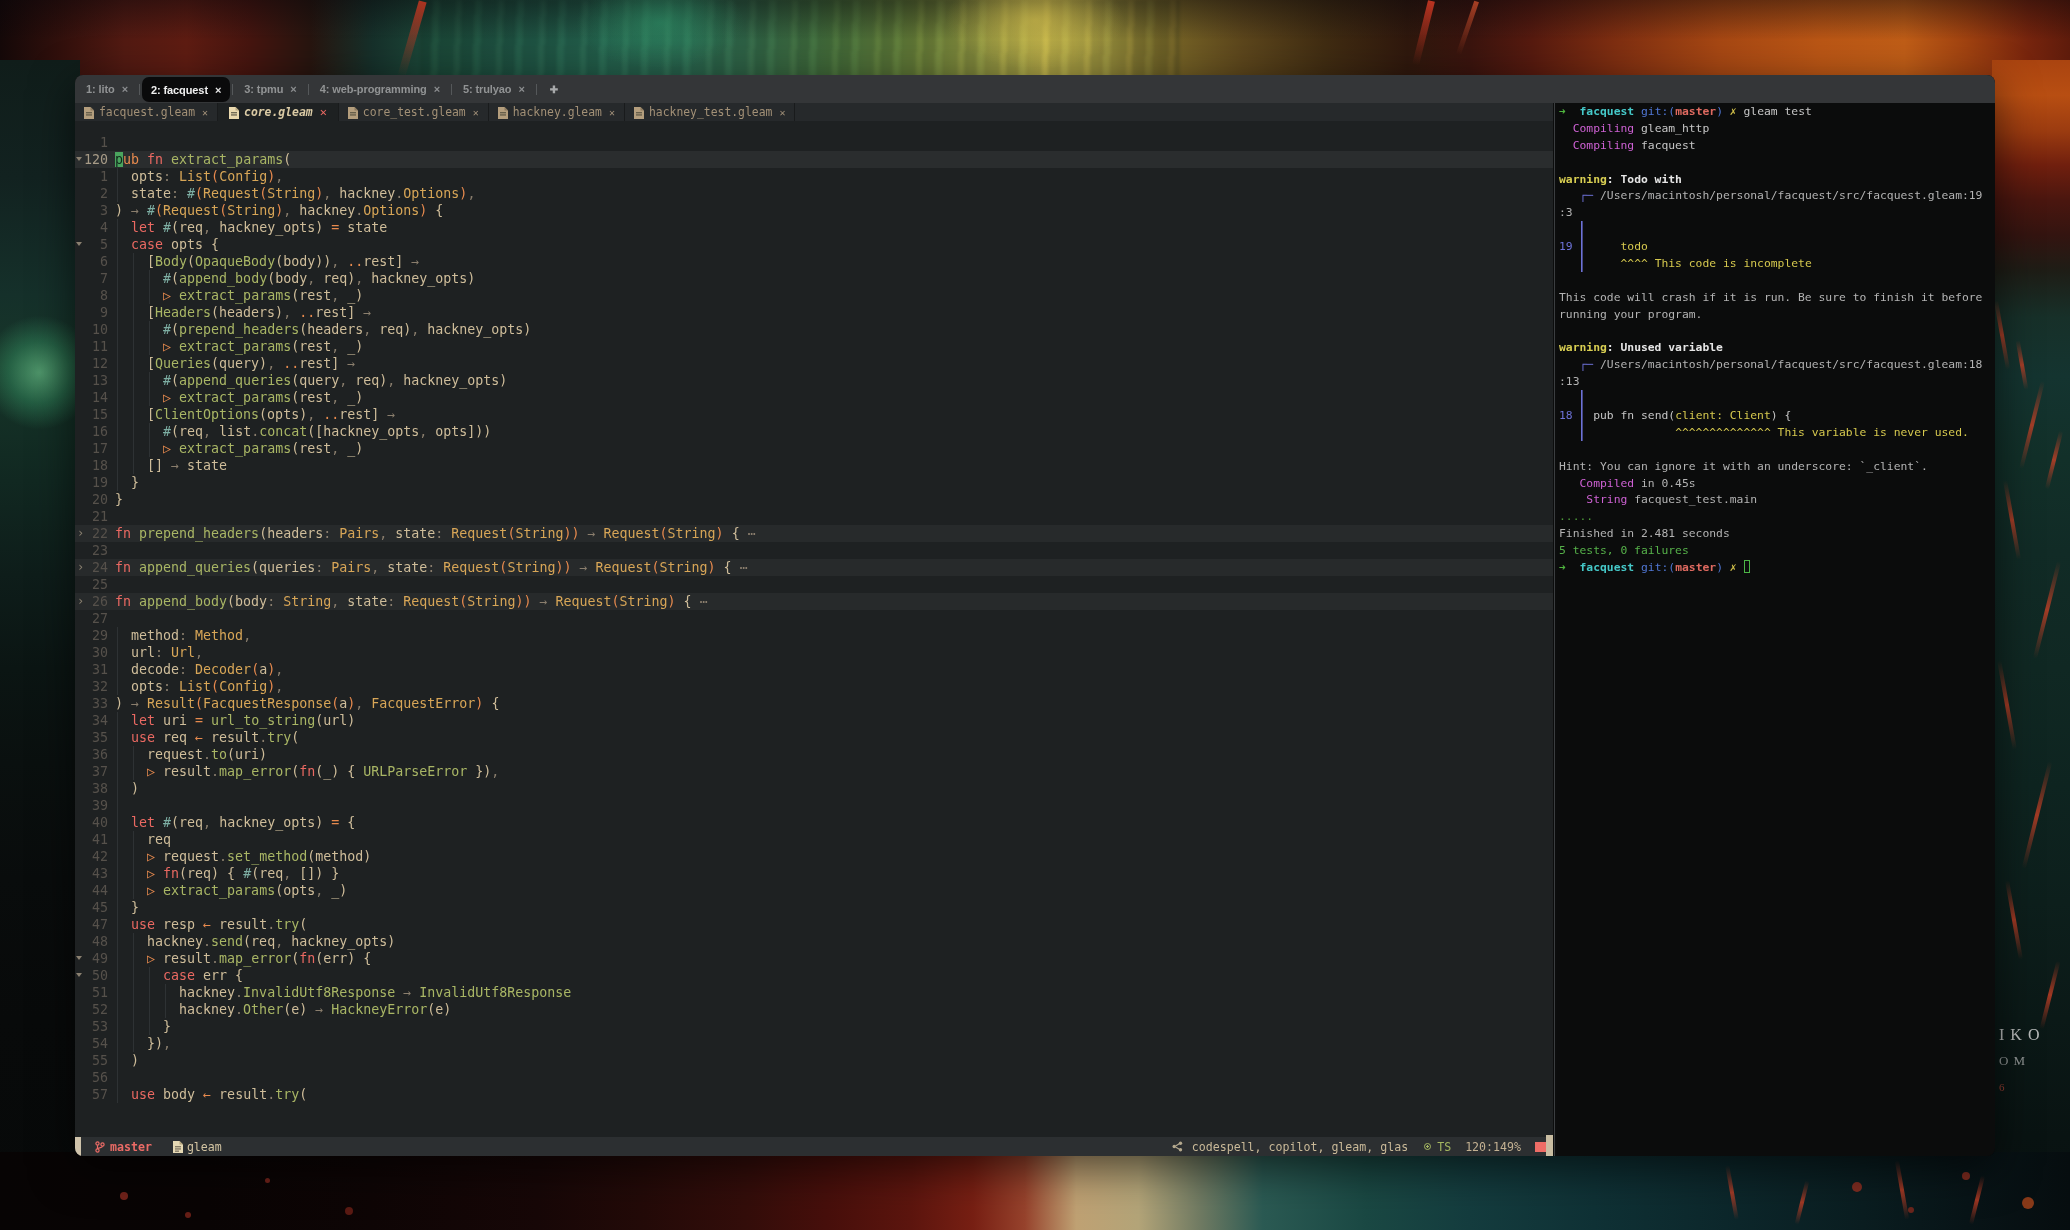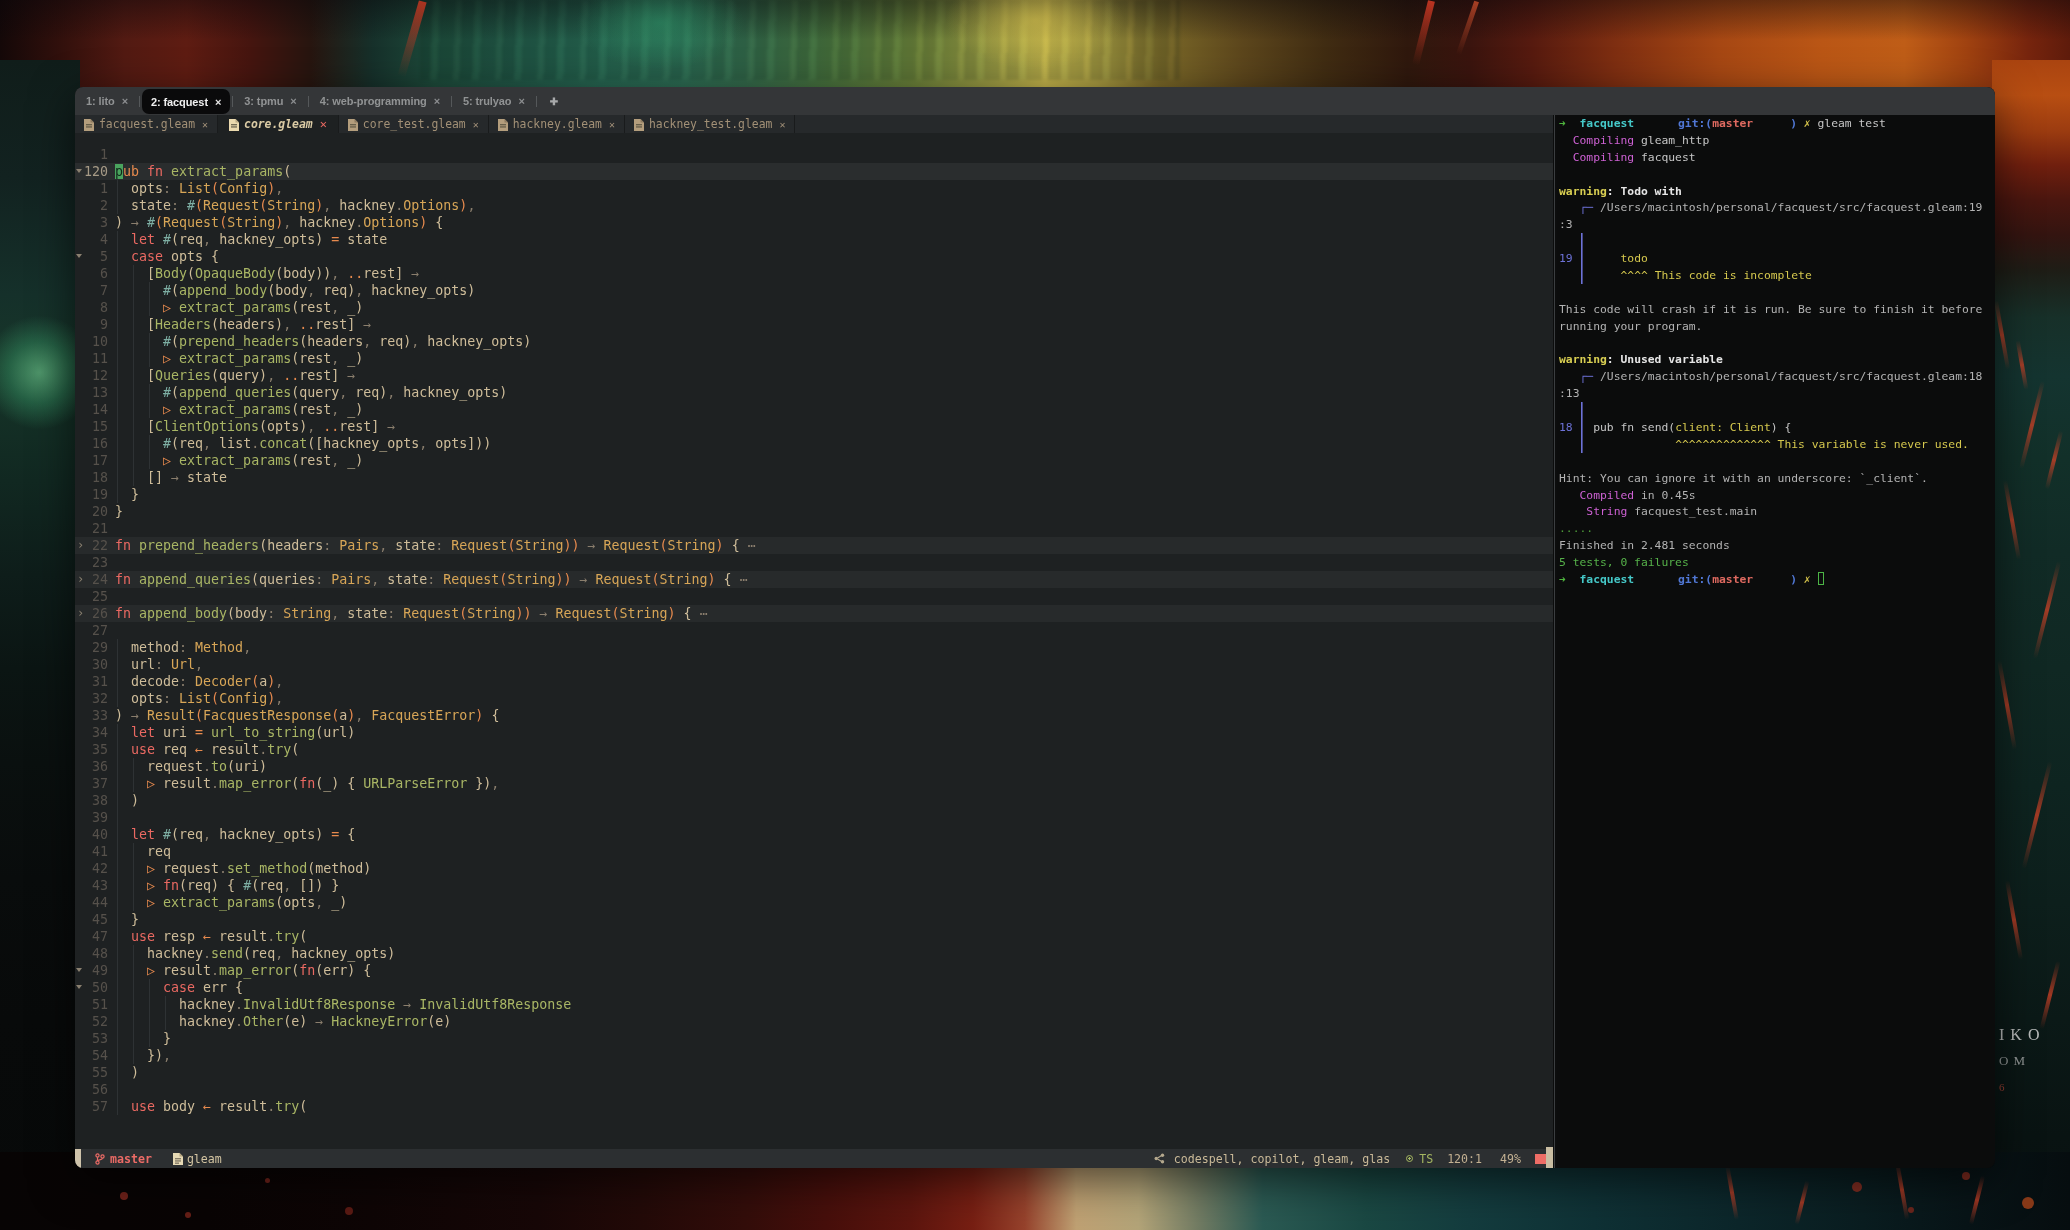--- a/index.html
+++ b/index.html
@@ -53,21 +53,21 @@
       #6f7a62 58%, #2b5a53 61%, #1a4843 66%, #143c3e 71%, #0f3135 77%, #0c262a 84%,
       #0a1d20 90%, #081417 95%, #060d0f 100%); }
   .wp-dot { position:absolute; border-radius:50%; }
   #wp-sig { left:1996px; top:1022px; width:74px; color:rgba(228,228,228,.8);
     font-family:"Liberation Serif", serif; font-size:16px; line-height:26px;
     letter-spacing:6px; text-align:left; padding-left:3px; }
   #wp-sig div:nth-child(2) { font-size:13px; letter-spacing:5px; color:rgba(215,215,215,.65); }
   #wp-sig div:nth-child(3) { font-size:11px; letter-spacing:4px; color:rgba(195,75,60,.75); }
 
   
-  #window { position:absolute; left:75px; top:87px; width:1920px; height:1081px;
+  #window { position:absolute; left:75px; top:75px; width:1920px; height:1081px;
     border-radius:8px; overflow:hidden; background:#0c0d0d;
     box-shadow:0 12px 44px rgba(0,0,0,.6); }
 
   
   #tabbar { height:28px; background:#343638; display:flex; align-items:stretch;
     font-family:"Liberation Sans", sans-serif; font-size:11px; color:#919394;
     letter-spacing:-0.1px; }
   #tabbar .tab { display:flex; align-items:center; gap:7px; padding:0 11px;
     white-space:nowrap; font-weight:700; }
   #tabbar .tab .close { font-size:11px; color:#8c8e90; font-weight:700; }
@@ -127,33 +127,33 @@
     color:#c3b192; }
   #sl-mode { width:6px; align-self:stretch; background:#cfc3ab; margin-right:14px; }
   #sl-branch { display:flex; align-items:center; gap:5px; color:#ec6b66;
     font-weight:700; }
   #sl-ft { display:flex; align-items:center; gap:4px; margin-left:21px; color:#d3c4a2; }
   #sl-right { margin-left:auto; display:flex; align-items:center; }
   #sl-tools { display:flex; align-items:center; gap:9px; color:#c9b998; }
   #sl-ts { display:flex; align-items:center; gap:6px; margin-left:16px; color:#a4b661; }
   #sl-ts .dot { width:7px; height:7px; border-radius:50%; border:1.5px solid #a4b661;
     background:radial-gradient(circle, #a4b661 30%, transparent 32%); }
-  #sl-pos { margin-left:14px; } #sl-pct { margin-left:18px; }
+  #sl-pos { margin-left:14px; } #sl-pct { }
   #sl-rec { width:13px; height:10px; background:#ee6d66; margin-left:14px;
     margin-right:5px; }
 
   
   #divider { width:4px; background:#0c0d0d; position:relative; }
   #divider::after { content:""; position:absolute; left:1px; top:0; bottom:0;
     width:1px; background:#3b3e40; }
   #terminal-pane { flex:1; background:#0b0c0c; padding:0 0 0 2px; overflow:hidden; }
   .trow { height:16.9px; line-height:16.9px; font-size:11.35px; white-space:pre;
     color:#b9b9b9; }
   .tm-ga { color:#4fb53e; font-weight:700; } .tm-cy { color:#45c8c8; font-weight:700; }
-  .tm-bb { color:#5077d4; font-weight:700;margin-left:37px; } .tm-rb { color:#df6a60; font-weight:700; }
+  .tm-bb { color:#5077d4; font-weight:400; } .tm-rb { color:#df6a60; font-weight:700; }
   .tm-yx { color:#d2c14a; } .tm-tx { color:#c6c6c6; } .tm-gy { color:#b3b3b3; }
   .tm-mg { color:#cd61d3; } .tm-wy { color:#d8ce52; font-weight:700; }
   .tm-wb { color:#e6e6e6; font-weight:700; } .tm-vi { color:#6d72d8; }
   .tm-yl { color:#d5c84e; } .tm-gn { color:#56b24a; } .tm-dg { color:#4d9a39; }
   .tm-bar { display:inline-block; width:6.83px; height:16.9px; vertical-align:top;
     background:linear-gradient(#6d72d8,#6d72d8) no-repeat 1px 0 / 1.6px 100%; }
   .tm-cur { display:inline-block; width:6px; height:13px; border:1.5px solid #4cb546;
     vertical-align:-2px; }
 </style>
 </head>

